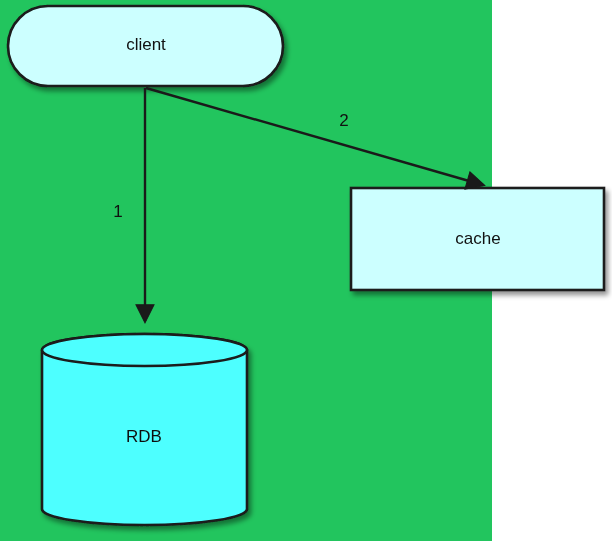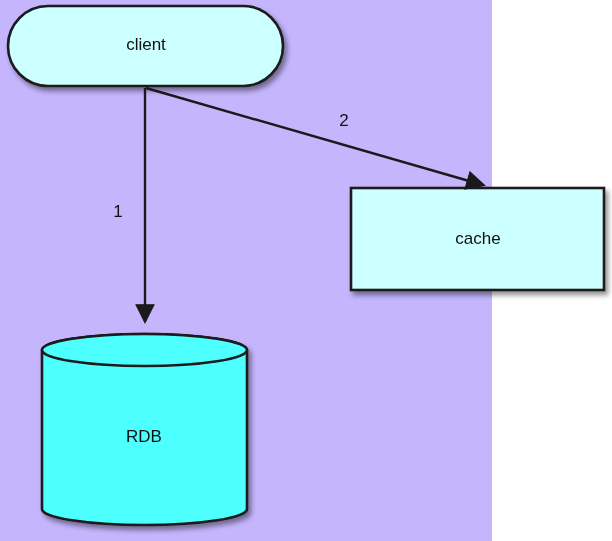--- a/index.html
+++ b/index.html
@@ -11,21 +11,21 @@
   body {
     width: 612px;
     height: 541px;
     overflow: hidden;
     font-family: "Liberation Sans", "DejaVu Sans", sans-serif;
   }
   #diagram-canvas {
     position: relative;
     width: 492px;
     height: 541px;
-    background: #c4b5fd;
+    background: #22c55e;
   }
   #diagram-svg {
     position: absolute;
     left: 0;
     top: 0;
     width: 612px;
     height: 541px;
   }
   .node-label {
     font-family: "Liberation Sans", "DejaVu Sans", sans-serif;

